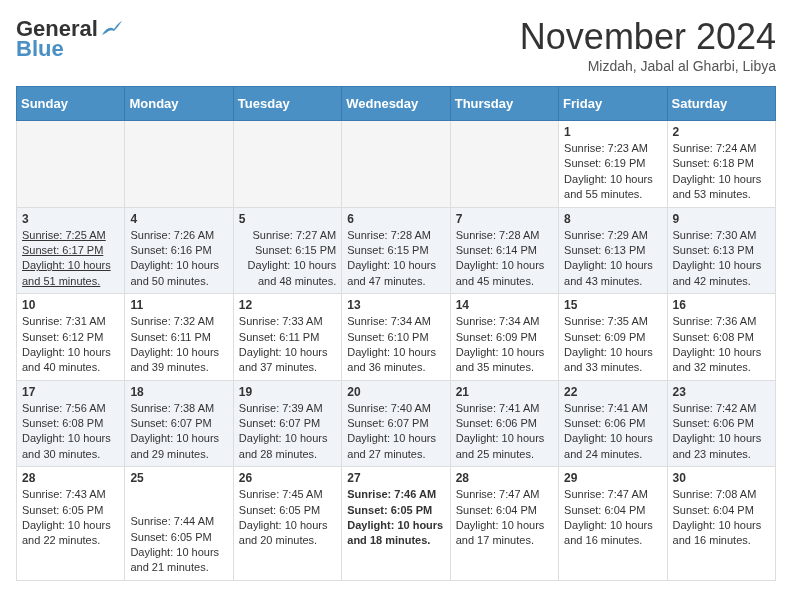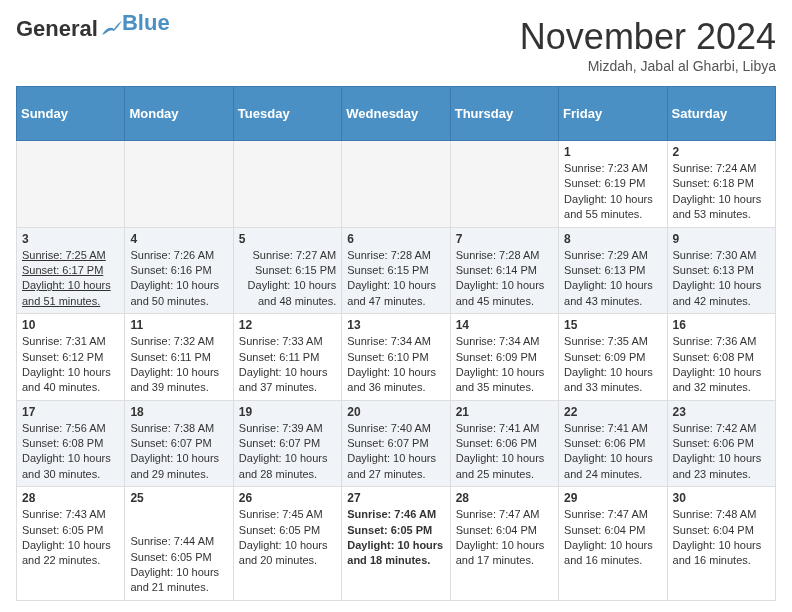--- a/index.html
+++ b/index.html
@@ -11,21 +11,21 @@
       padding: 16px;
     }
     .header-area {
       display: flex;
       justify-content: space-between;
       align-items: flex-start;
       margin-bottom: 12px;
     }
     .logo {
       display: flex;
-      flex-direction: row;
+      flex-direction: column;
       align-items: flex-start;
       text-align: right;
     }
     .logo-line {
       display: flex;
       align-items: center;
       gap: 4px;
     }
     .title-area {
       text-align: right;
@@ -41,21 +41,21 @@
     }
     .calendar {
       width: 100%;
       border-collapse: collapse;
       border: 1px solid #ccc;
     }
     .calendar th {
       background: #4a90c4;
       color: #fff;
       font-size: 13px;
-      padding: 19px 4px;
+      padding: 9px 4px;
       text-align: left;
       border: 1px solid #3a7ab0;
     }
     .calendar td {
       width: 108px;
       vertical-align: top;
       padding: 4px 5px;
       font-size: 11px;
       color: #333;
       border: 1px solid #ddd;
@@ -331,20 +331,20 @@
         </td>
         <td>
           <span class="day-num">29</span>
           <div class="day-info" style="white-space: pre-line;">Sunrise: 7:47 AM
 Sunset: 6:04 PM
 Daylight: 10 hours
 and 16 minutes.</div>
         </td>
         <td>
           <span class="day-num">30</span>
-          <div class="day-info" style="white-space: pre-line;">Sunrise: 7:48 AM
+          <div class="day-info" style="white-space: pre-line;">Sunrise: 7:08 AM
 Sunset: 6:04 PM
 Daylight: 10 hours
 and 16 minutes.</div>
         </td>
       </tr>
     </tbody>
 </table>
 
 </body></html>

